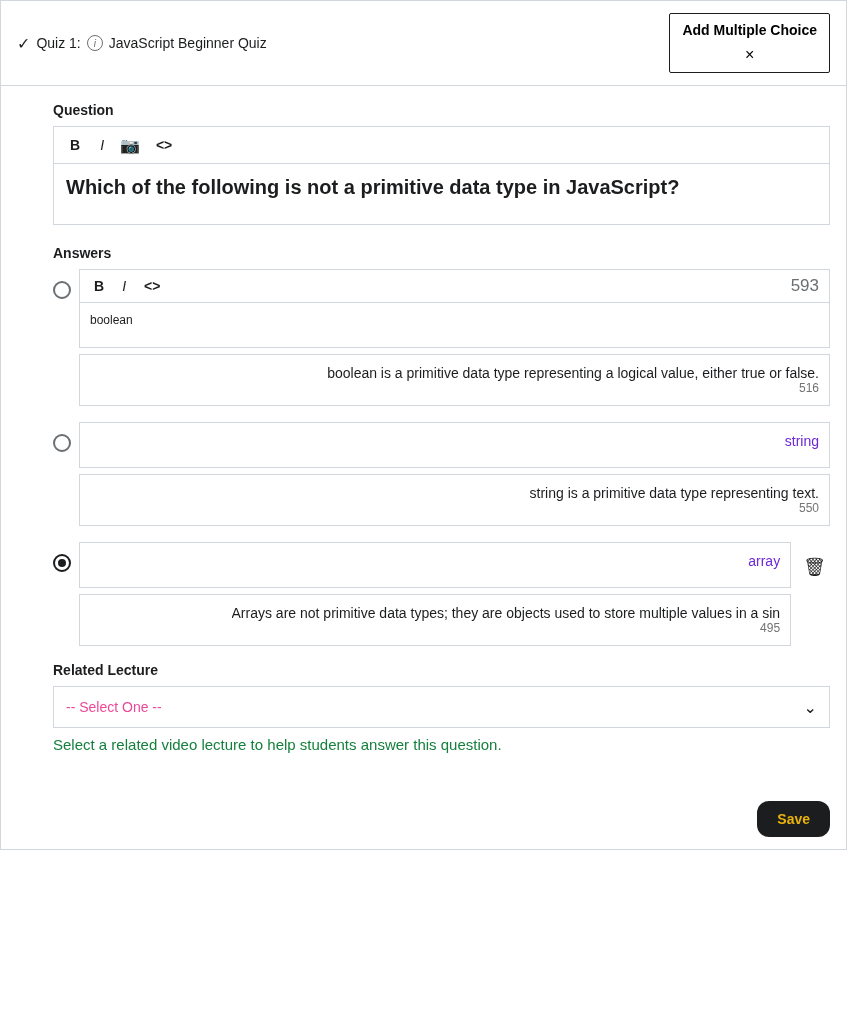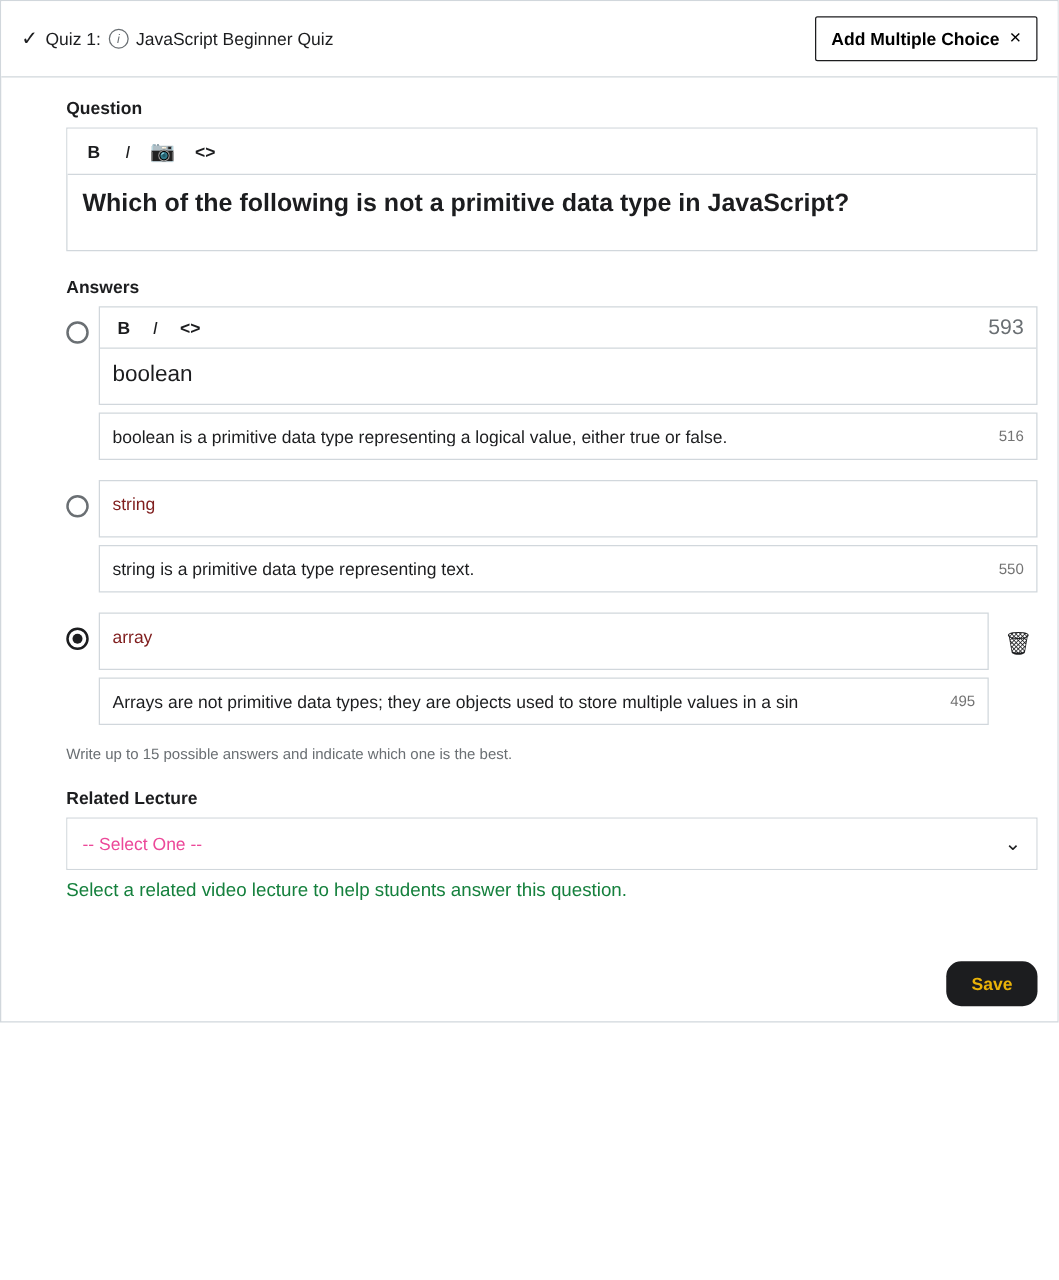--- a/index.html
+++ b/index.html
@@ -60,20 +60,21 @@
       display: flex;
       align-items: center;
       gap: 8px;
       border: 1px solid #1c1d1f;
       background: #fff;
       padding: 8px 12px;
       font-size: 14px;
       font-weight: 600;
       cursor: pointer;
       border-radius: 2px;
+      flex-direction: column;
     }
 
     .add-multiple-choice-btn .close-icon {
       font-size: 16px;
       font-weight: 400;
     }
 
     
     .main-content {
       padding: 16px 16px;
@@ -189,36 +190,37 @@
     }
 
     .char-count {
       font-size: 17px;
       color: #6a6f73;
     }
 
     .answer-text {
       padding: 10px;
       min-height: 44px;
-      font-size: 18px;
+      font-size: 12px;
       color: #1c1d1f;
     }
 
     .answer-placeholder {
       color: #6a6f73;
     }
 
     .explanation-box {
       border: 1px solid #d1d7dc;
       display: flex;
-      align-items: center;
+      align-items: flex-end;
       justify-content: space-between;
       padding: 10px 10px;
       margin-left: 0;
       font-size: 14px;
+      flex-direction: column;
     }
 
     .explanation-text {
       color: #1c1d1f;
       flex: 1;
       white-space: nowrap;
       overflow: hidden;
       text-overflow: ellipsis;
     }
 
@@ -312,21 +314,22 @@
     
     .answer-simple {
       border: 1px solid #d1d7dc;
       margin-bottom: 6px;
     }
 
     .answer-simple-text {
       padding: 10px;
       min-height: 44px;
       font-size: 14px;
-      color: #7f1d1d;
+      color: #6d28d9;
+      text-align: right;
     }
   </style>
 </head>
 <body>
 
 <div class="page-wrapper">
 
   <div class="header">
     <div class="header-left">
       <span class="breadcrumb-icon">✓</span>
@@ -406,21 +409,20 @@
             <span class="explanation-text">Arrays are not primitive data types; they are objects used to store multiple values in a sin</span>
             <span class="explanation-char">495</span>
           </div>
         </div>
         <button class="delete-btn">🗑</button>
       </div>
 
 
     </div>
 
-    <div class="answers-hint">Write up to 15 possible answers and indicate which one is the best.</div>
 
     <div class="related-lecture-section">
       <div class="section-label">Related Lecture</div>
       <div class="select-wrapper">
         <select class="select-field">
           <option value="">-- Select One --</option>
         </select>
         <span class="select-chevron">⌄</span>
       </div>
       <div class="lecture-hint">Select a related video lecture to help students answer this question.</div>

